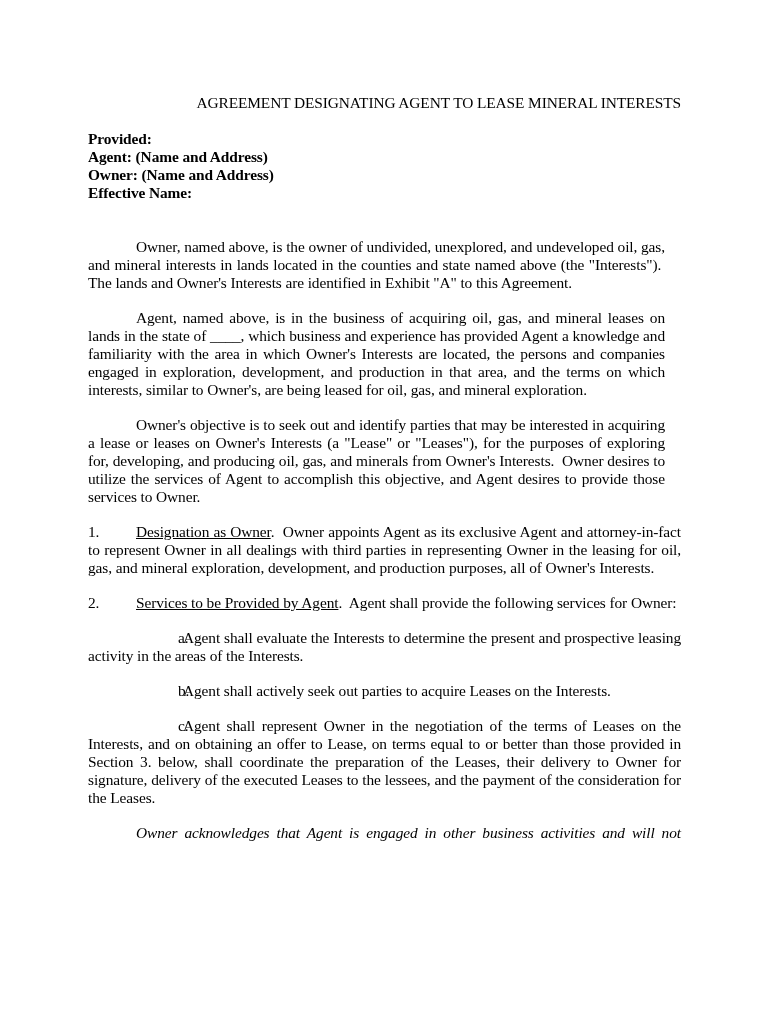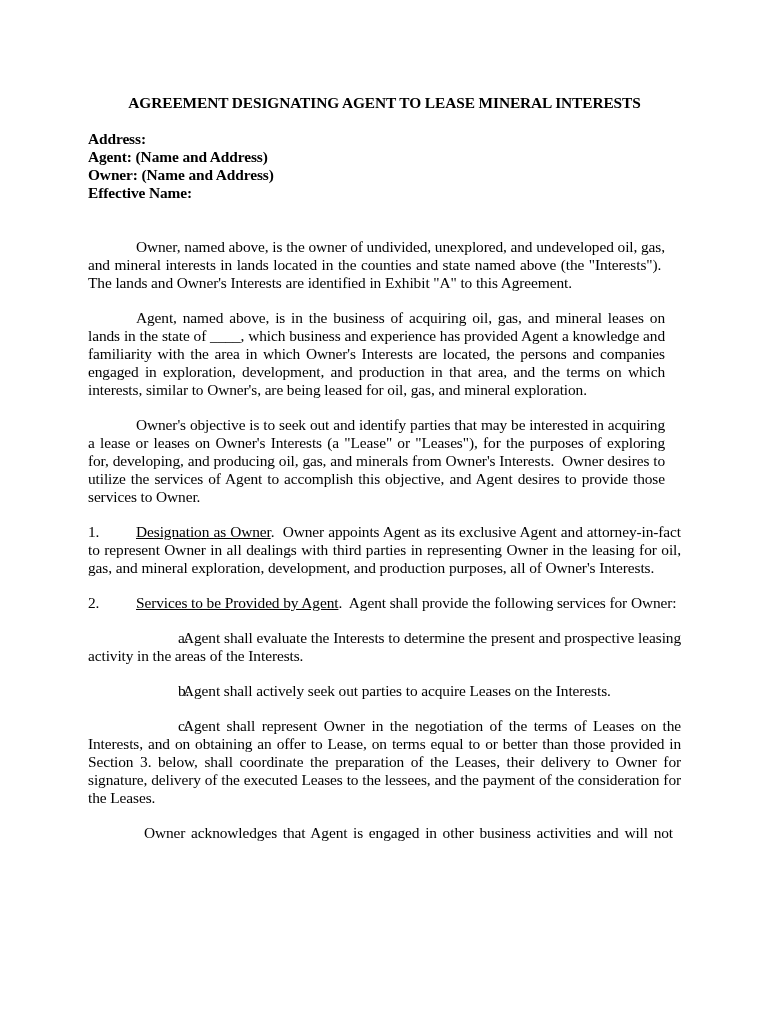--- a/index.html
+++ b/index.html
@@ -19,22 +19,22 @@
   .doc {
     position: absolute;
     left: 88px; top: 94px;
     width: 593px;
     font-size: 15.4px;
     line-height: 18px;
     letter-spacing: -0.1px;
   }
   .title {
     margin: 0 0 18px 0;
-    text-align: center;
-    font-weight: bold;
+    text-align: right;
+    font-weight: normal;
   }
   .fields { margin: 0 0 36px 0; font-weight: bold; }
   .fields div { margin: 0; }
   p.para {
     margin: 0 16px 17px 0;
     text-align: justify;
     text-indent: 48px;
   }
   p.item {
     margin: 0 0 17px 0;
@@ -43,36 +43,37 @@
   }
   .num { display: inline-block; width: 48px; }
   p.sub {
     margin: 0 0 17px 0;
     text-align: justify;
     text-indent: 45px;
   }
   .sublabel { display: inline-block; width: 50px; }
   .u { text-decoration: underline; }
   p.pagebreak-line {
-    margin: 8px;
+    margin: 0;
     text-align: justify;
     text-align-last: justify;
     text-indent: 48px;
+    font-style: italic;
   }
 </style>
 </head>
 <body>
 
 <div class="page">
   <div class="doc">
 
     <p class="title">AGREEMENT DESIGNATING AGENT TO LEASE MINERAL INTERESTS</p>
 
     <div class="fields">
-      <div>Address:</div>
+      <div>Provided:</div>
       <div>Agent: (Name and Address)</div>
       <div>Owner: (Name and Address)</div>
       <div>Effective Name:</div>
     </div>
 
     <p class="para">Owner, named above, is the owner of undivided, unexplored, and undeveloped oil, gas, and mineral interests in lands located in the counties and state named above (the "Interests").&nbsp; The lands and Owner's Interests are identified in Exhibit "A" to this Agreement.</p>
 
     <p class="para">Agent, named above, is in the business of acquiring oil, gas, and mineral leases on lands in the state of ____, which business and experience has provided Agent a knowledge and familiarity with the area in which Owner's Interests are located, the persons and companies engaged in exploration, development, and production in that area, and the terms on which interests, similar to Owner's, are being leased for oil, gas, and mineral exploration.</p>
 
     <p class="para">Owner's objective is to seek out and identify parties that may be interested in acquiring a lease or leases on Owner's Interests (a "Lease" or "Leases"), for the purposes of exploring for, developing, and producing oil, gas, and minerals from Owner's Interests.&nbsp; Owner desires to utilize the services of Agent to accomplish this objective, and Agent desires to provide those services to Owner.</p>

